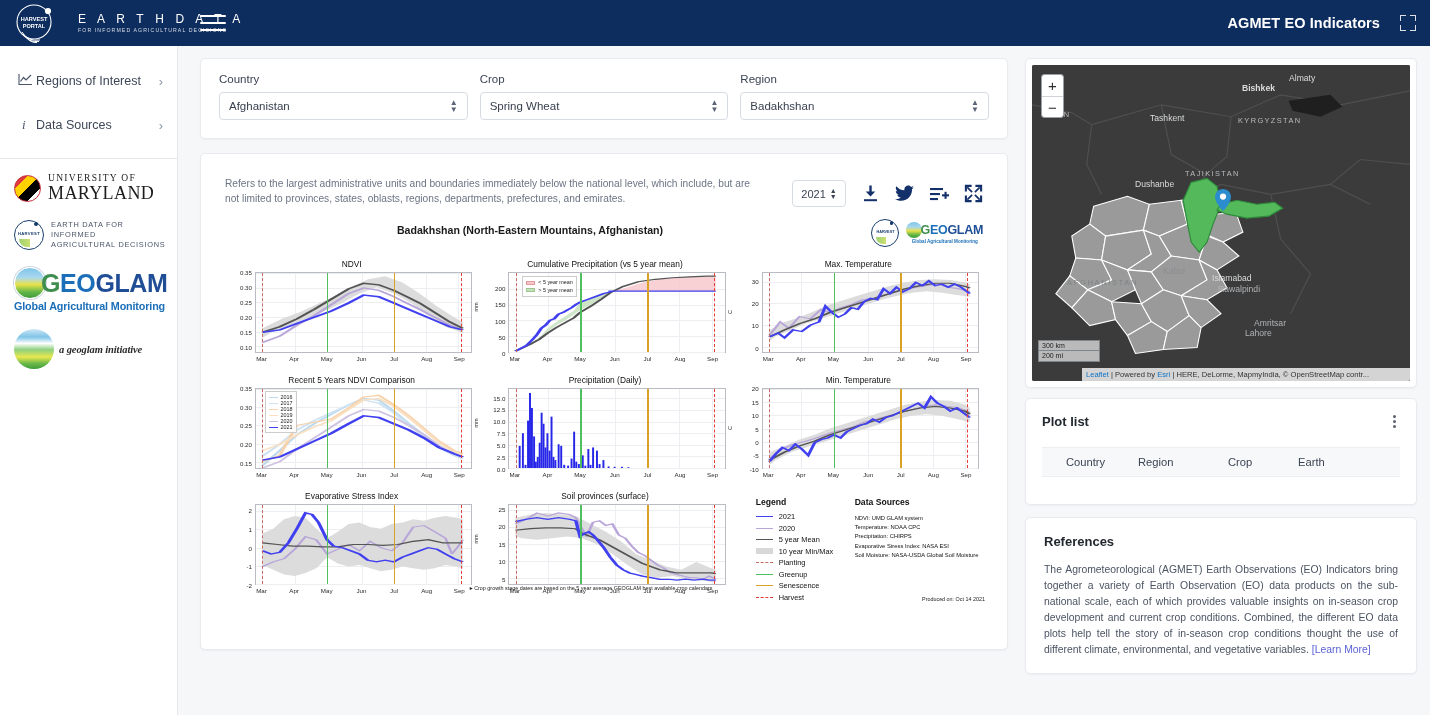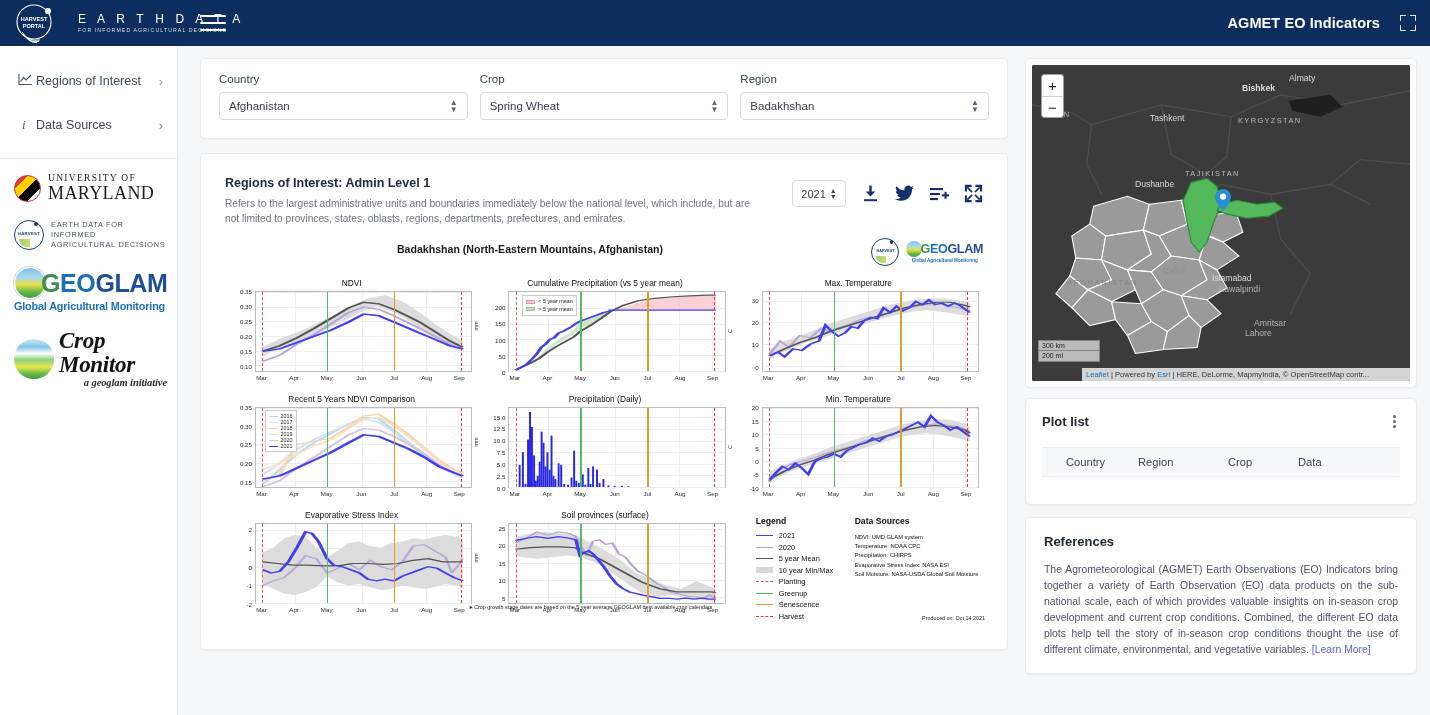--- a/index.html
+++ b/index.html
@@ -418,21 +418,20 @@
           <div class="geoglam-globe"></div>
           <div class="geoglam-word"><span class="gg-g1">G</span><span class="gg-o">E</span><span class="gg-o">O</span><span class="gg-rest">GLAM</span></div>
         </div>
         <div class="geoglam-sub">Global Agricultural Monitoring</div>
       </div>
     </div>
 
     <div class="logo-row">
       <div class="cm-globe"></div>
       <div class="cm-text">
-        <div class="cm-t1">Crop Monitor</div>
         <div class="cm-t2">a geoglam initiative</div>
       </div>
     </div>
 
   </div>
 </div>
 
 <div class="page-bg"></div>
 
 <div class="card filters">
@@ -455,21 +454,20 @@
     <div class="select-box">
       <span class="select-val">Badakhshan</span>
       <span class="select-arrows">▲<br>▼</span>
     </div>
   </div>
 </div>
 
 <div class="card plotcard">
   <div class="plot-head">
     <div class="plot-head-left">
-      <div class="plot-title">Regions of Interest: Admin Level 1</div>
       <div class="plot-desc">Refers to the largest administrative units and boundaries immediately below the national level, which include, but are not limited to provinces, states, oblasts, regions, departments, prefectures, and emirates.</div>
     </div>
     <div class="plot-tools">
       <div class="year-select">
         <span>2021</span>
         <span style="font-size:7px;line-height:6px;">▲<br>▼</span>
       </div>
       <div class="tool-ico">
         <svg width="19" height="19" viewBox="0 0 19 19">
           <path d="M9.5 1.5 L9.5 11" stroke="#13306b" stroke-width="2.4" fill="none"></path>
@@ -1108,21 +1106,21 @@
     <div class="kebab">
         <i></i>
         <i></i>
         <i></i>
       </div>
   </div>
   <div class="pl-table">
     <div class="pl-th" style="width:96px;padding-left:24px;">Country</div>
     <div class="pl-th" style="width:90px;">Region</div>
     <div class="pl-th" style="width:70px;">Crop</div>
-    <div class="pl-th" style="width:60px;">Data</div>
+    <div class="pl-th" style="width:60px;">Earth</div>
   </div>
 </div>
 
 <div class="card refcard">
   <div class="ref-title">References</div>
   <div class="ref-body">
     <span>The Agrometeorological (AGMET) Earth Observations (EO) Indicators bring together a variety of Earth Observation (EO) data products on the sub-national scale, each of which provides valuable insights on in-season crop development and current crop conditions. Combined, the different EO data plots help tell the story of in-season crop conditions thought the use of different climate, environmental, and vegetative variables. </span><span class="ref-link">[Learn More]</span>
   </div>
 </div>
 

